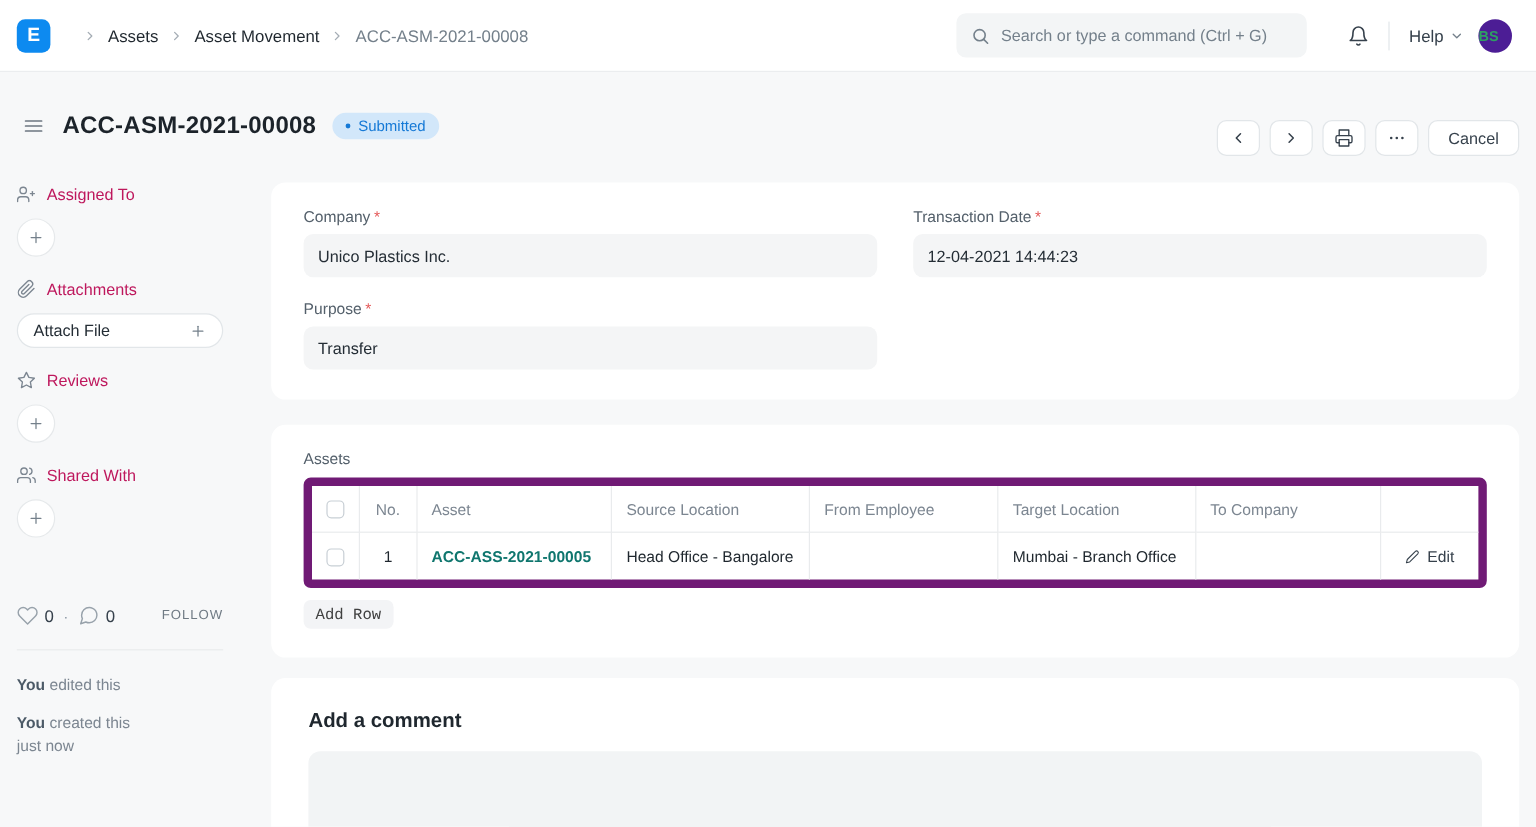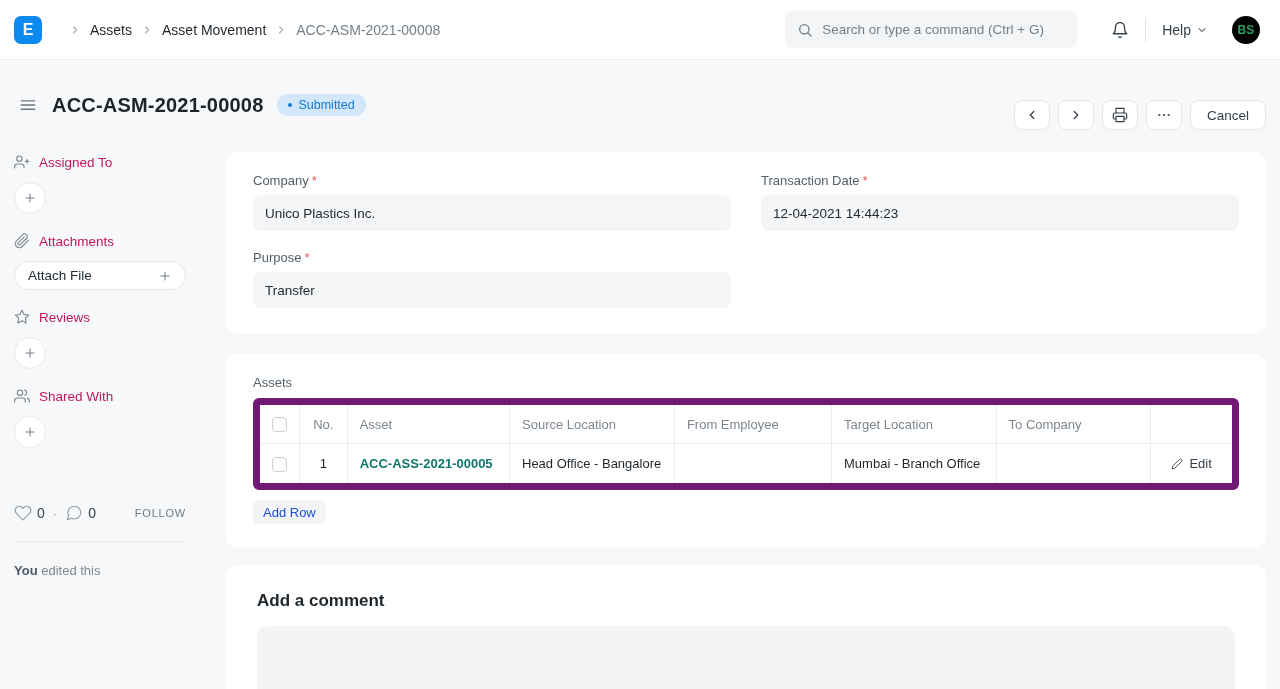--- a/index.html
+++ b/index.html
@@ -27,22 +27,22 @@
   .searchbar {
     margin-left:auto; width:292px; height:37px; background:#f3f5f6; border-radius:8px;
     display:flex; align-items:center; padding:0 12px; cursor:text; flex:none;
   }
   .searchbar .ph { color:#74808b; font-size:13.5px; margin-left:9px; white-space:nowrap; }
   .icon-gray { color:#74808b; }
   .bell-btn { margin-left:34px; background:none; border:none; cursor:pointer; color:#36414c; }
   .nav-divider { width:1px; height:24px; background:#e2e6e9; margin:0 16px; }
   .help-menu { display:flex; align-items:center; gap:5px; cursor:pointer; font-size:14px; color:#36414c; }
   .avatar {
-    width:28px; height:28px; border-radius:50%; background:#000000; margin-left:24px;
-    display:flex; align-items:center; justify-content:center; cursor:pointer; flex:none;
+    width:28px; height:28px; border-radius:50%; background:#4c1d95; margin-left:12px;
+    display:flex; align-items:center; justify-content:flex-start; cursor:pointer; flex:none;
   }
   .avatar span { color:#2e9e63; font-size:12px; font-weight:600; letter-spacing:.2px; }
 
   
   .page-header { display:flex; align-items:center; padding:20px 14px 0 16px; }
   .sidebar-toggle { background:none; border:none; cursor:pointer; color:#6c7680; padding:2px; }
   .page-title { font-size:20px; font-weight:700; color:#1c232a; margin-left:12px; letter-spacing:.2px; }
   .status-badge {
     margin-left:14px; height:22px; display:inline-flex; align-items:center; gap:6px;
     background:#d2e7fa; color:#1579d6; border-radius:999px; padding:0 11px;
@@ -115,21 +115,21 @@
   .col-check { text-align:center !important; }
   .col-no { text-align:center !important; }
   .checkbox {
     width:15px; height:15px; border:1px solid #c8cfd5; border-radius:4px; background:#fff;
     display:inline-block; vertical-align:middle; cursor:pointer;
   }
   .asset-link { font-weight:700; color:#0f766e; cursor:pointer; }
   .edit-cell { display:flex; align-items:center; justify-content:center; gap:6px; height:39px; color:#36414c; cursor:pointer; }
   .add-row-btn {
     margin-top:10px; height:24px; padding:0 10px; background:#f3f4f6; border:none; border-radius:6px;
-    font-family:Liberation Sans, sans-serif; font-size:13px; color:#1d4ed8; cursor:pointer;
+    font-family:Liberation Mono, monospace; font-size:13px; color:#404040; cursor:pointer;
   }
 
   
   .comment-heading { font-size:17px; font-weight:700; color:#1f272e; }
   .comment-box { margin-top:15px; height:130px; background:#f2f4f5; border-radius:10px; cursor:text; }
 </style>
 </head>
 <body>
 
 <header class="navbar">
@@ -342,20 +342,25 @@
       <span class="cnt">0</span>
       <span class="follow">FOLLOW</span>
     </div>
 
     <hr class="side-divider">
 
     <div class="activity">
       <div class="activity-item">
         <span class="who">You</span>
         <span>edited this</span>
+      </div>
+      <div class="activity-item">
+        <span class="who">You</span>
+        <span>created this</span>
+        <span class="when">just now</span>
       </div>
     </div>
   </aside>
 
   <main class="main">
 
     <section class="card form-card">
       <div class="form-grid">
         <div class="field">
           <div class="field-label">

